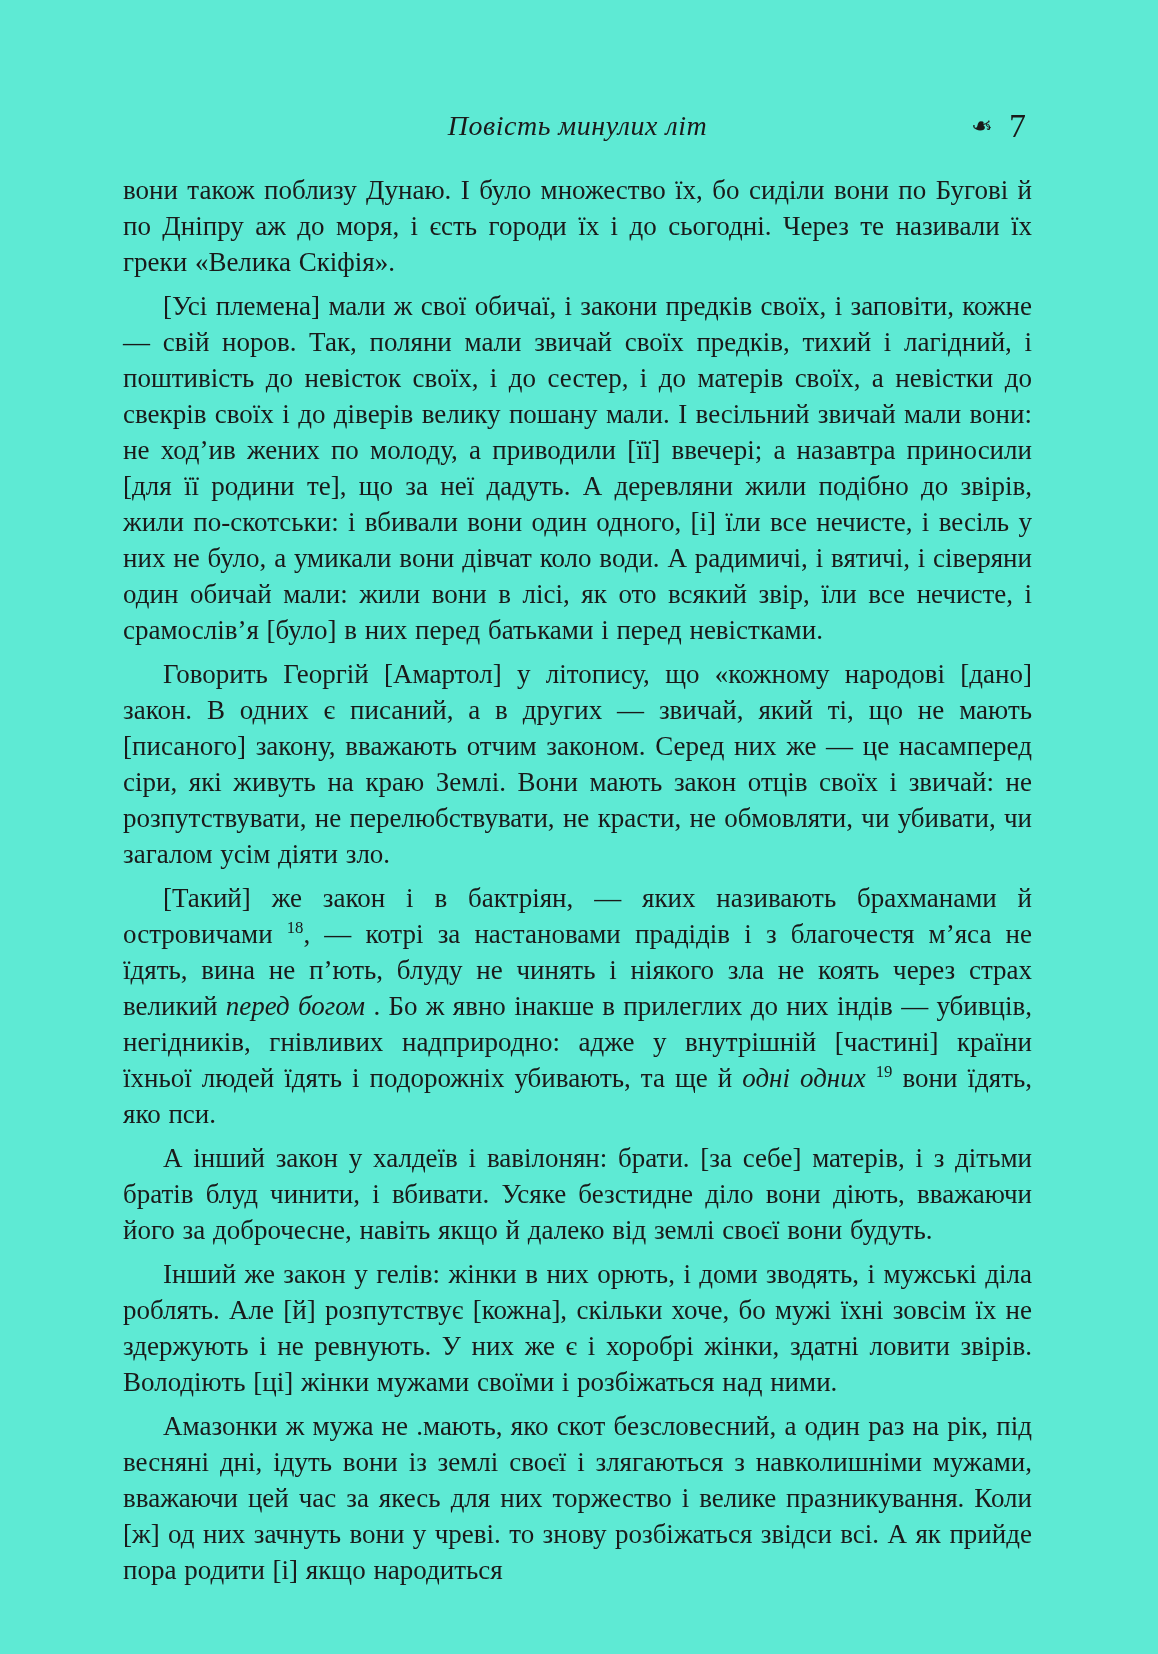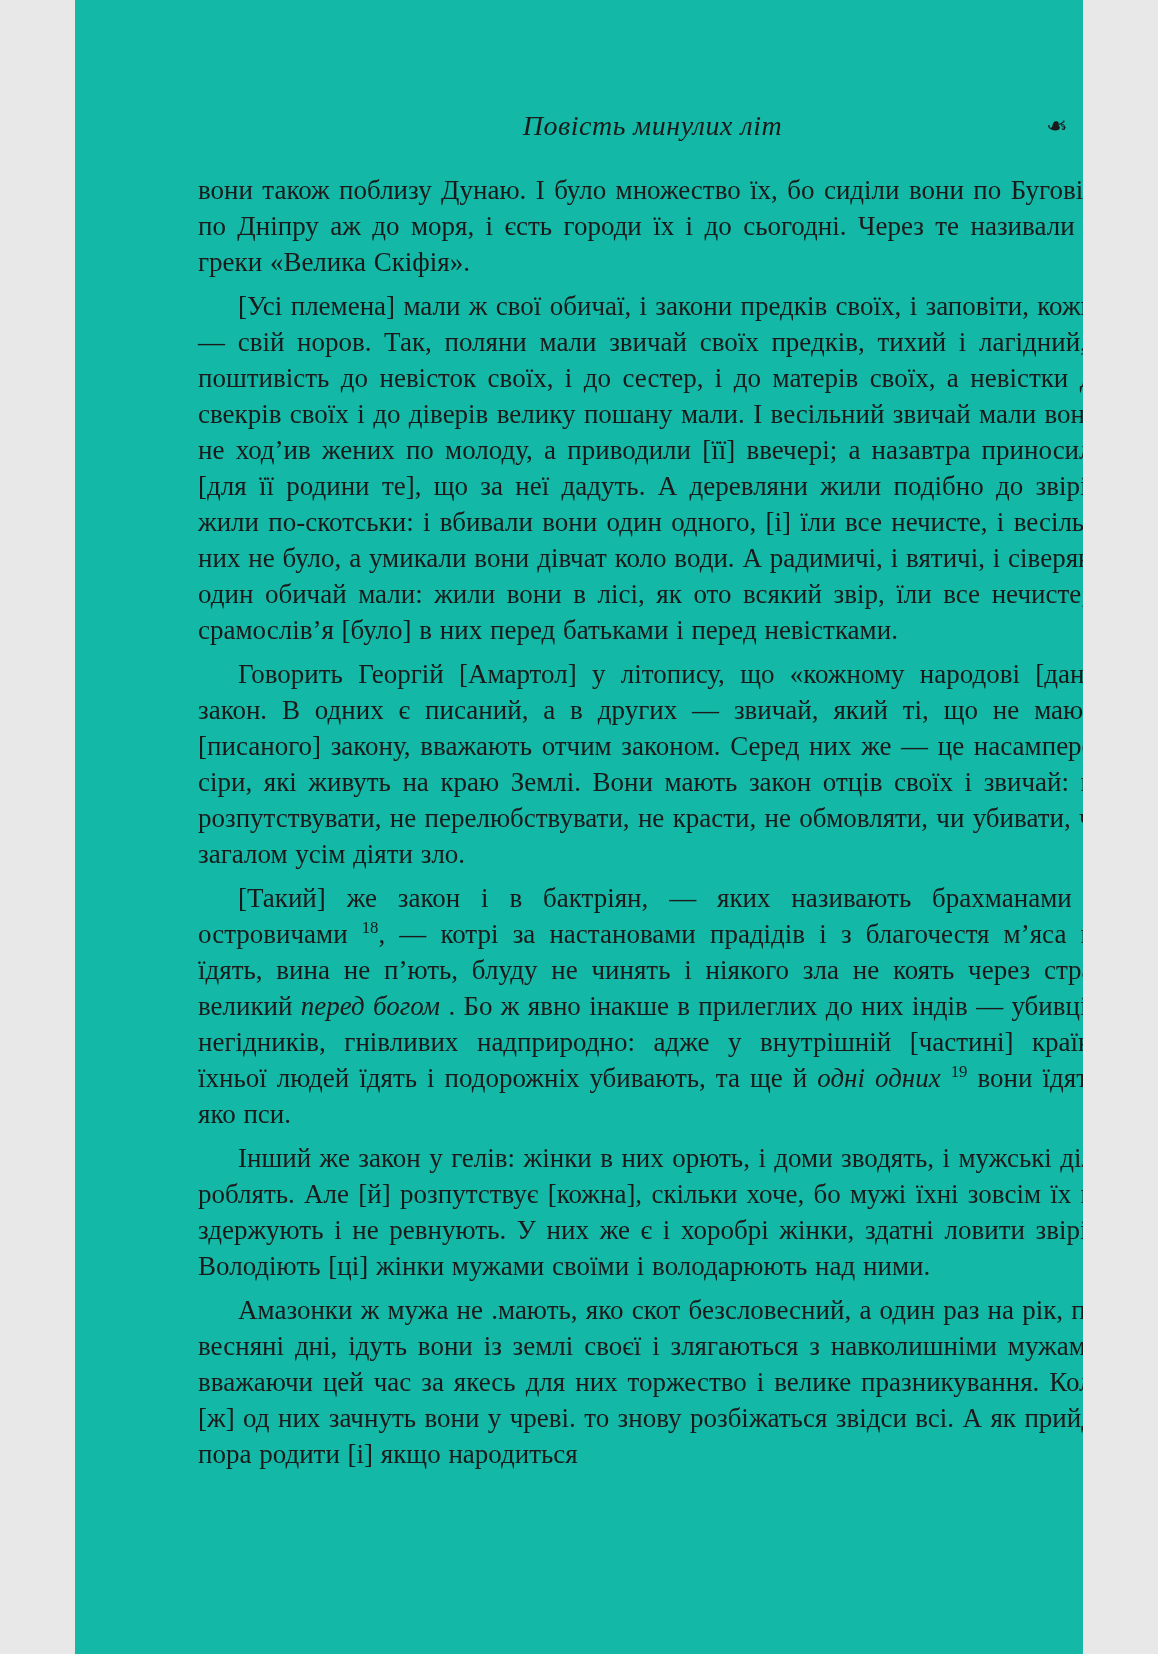--- a/index.html
+++ b/index.html
@@ -2,24 +2,24 @@
 <html lang="uk"><head>
 <meta charset="utf-8">
 <style>
   html, body {
     margin: 0;
     padding: 0;
     background: #e8e8e8;
   }
   .page {
     position: relative;
-    width: 1008px;
+    width: 1158px;
     height: 1654px;
     margin: 0 auto;
-    background: #14b8a6;
+    background: #5eead4;
     color: #1a1a1a;
     font-family: "Liberation Serif", "DejaVu Serif", serif;
     overflow: hidden;
   }
   .running-header {
     position: absolute;
     top: 102px;
     left: 115px;
     width: 925px;
     height: 48px;
@@ -90,17 +90,18 @@
       <span class="ornament">❧</span>
       <span class="page-number">7</span>
     </span>
   </div>
 
   <div class="text-block">
       <p class=""><span>вони також поблизу Дунаю. І було множество їх, бо сиділи вони по Бугові й по Дніпру аж до моря, і єсть городи їх і до сьогодні. Через те називали їх греки «Велика Скіфія».</span></p>
       <p class="indent"><span>[Усі племена] мали ж свої обичаї, і закони предків своїх, і заповіти, кожне — свій норов. Так, поляни мали звичай своїх предків, тихий і лагідний, і поштивість до невісток своїх, і до сестер, і до матерів своїх, а невістки до свекрів своїх і до діверів велику пошану мали. І весільний звичай мали вони: не ход’ив жених по молоду, а приводили [її] ввечері; а назавтра приносили [для її родини те], що за неї дадуть. А деревляни жили подібно до звірів, жили по-скотськи: і вбивали вони один одного, [і] їли все нечисте, і весіль у них не було, а умикали вони дівчат коло води. А радимичі, і вятичі, і сіверяни один обичай мали: жили вони в лісі, як ото всякий звір, їли все нечисте, і срамослів’я [було] в них перед батьками і перед невістками.</span></p>
       <p class="indent"><span>Говорить Георгій [Амартол] у літопису, що «кожному народові [дано] закон. В одних є писаний, а в других — звичай, який ті, що не мають [писаного] закону, вважають отчим законом. Серед них же — це насамперед сіри, які живуть на краю Землі. Вони мають закон отців своїх і звичай: не розпутствувати, не перелюбствувати, не красти, не обмовляти, чи убивати, чи загалом усім діяти зло.</span></p>
       <p class="indent"><span>[Такий] же закон і в бактріян, — яких називають брахманами й островичами </span><sup>18</sup><span>, — котрі за настановами прадідів і з благочестя м’яса не їдять, вина не п’ють, блуду не чинять і ніякого зла не коять через страх великий </span><i>перед богом</i><span> . Бо ж явно інакше в прилеглих до них індів — убивців, негідників, гнівливих надприродно: адже у внутрішній [частині] країни їхньої людей їдять і подорожніх убивають, та ще й </span><i>одні одних</i><span> </span><sup>19</sup><span> вони їдять, яко пси.</span></p>
-      <p class="indent"><span>Інший же закон у гелів: жінки в них орють, і доми зводять, і мужські діла роблять. Але [й] розпутствує [кожна], скільки хоче, бо мужі їхні зовсім їх не здержують і не ревнують. У них же є і хоробрі жінки, здатні ловити звірів. Володіють [ці] жінки мужами своїми і володарюють над ними.</span></p>
+      <p class="indent"><span>А інший закон у халдеїв і вавілонян: брати. [за себе] матерів, і з дітьми братів блуд чинити, і вбивати. Усяке безстидне діло вони діють, вважаючи його за доброчесне, навіть якщо й далеко від землі своєї вони будуть.</span></p>
+      <p class="indent"><span>Інший же закон у гелів: жінки в них орють, і доми зводять, і мужські діла роблять. Але [й] розпутствує [кожна], скільки хоче, бо мужі їхні зовсім їх не здержують і не ревнують. У них же є і хоробрі жінки, здатні ловити звірів. Володіють [ці] жінки мужами своїми і розбіжаться над ними.</span></p>
       <p class="indent"><span>Амазонки ж мужа не .мають, яко скот безсловесний, а один раз на рік, під весняні дні, ідуть вони із землі своєї і злягаються з навколишніми мужами, вважаючи цей час за якесь для них торжество і велике празникування. Коли [ж] од них зачнуть вони у чреві. то знову розбіжаться звідси всі. А як прийде пора родити [і] якщо народиться</span></p>
     </div>
 
 </div>
 
 </body></html>

